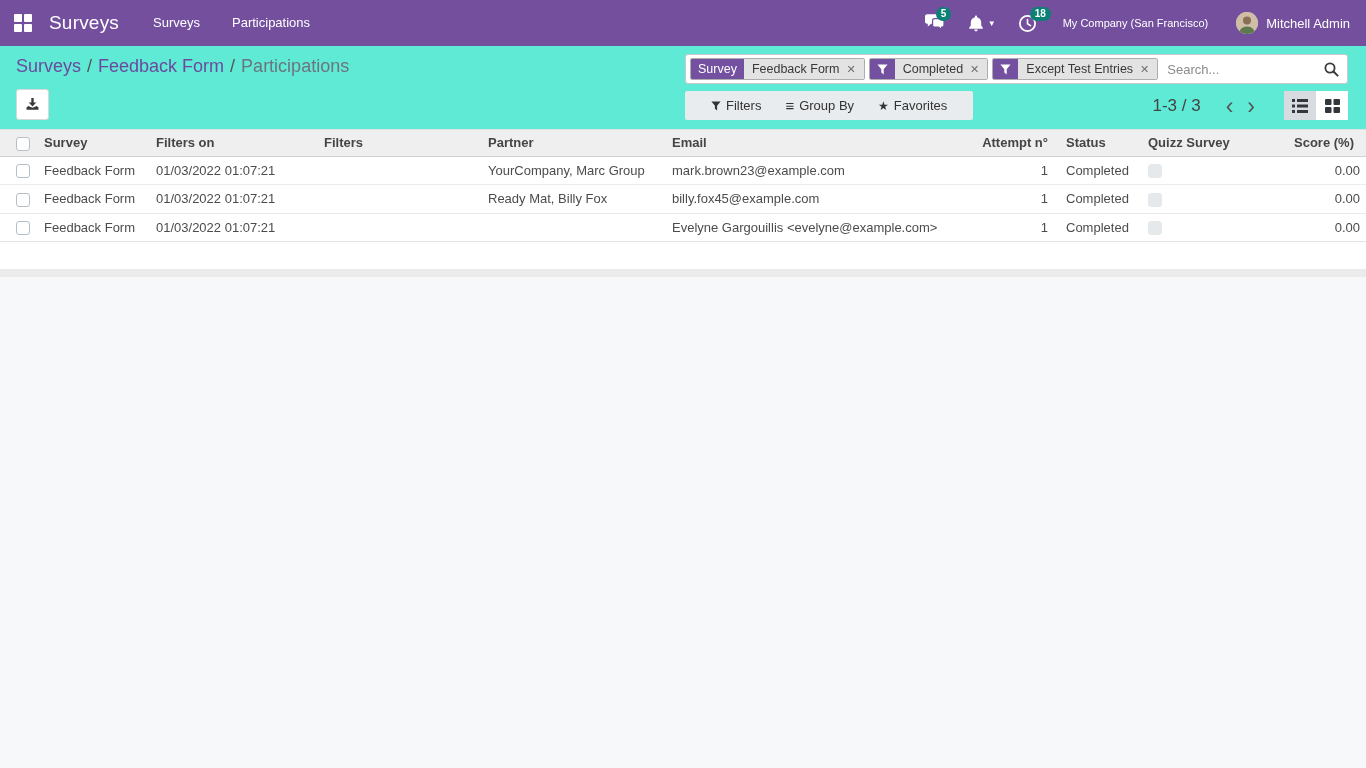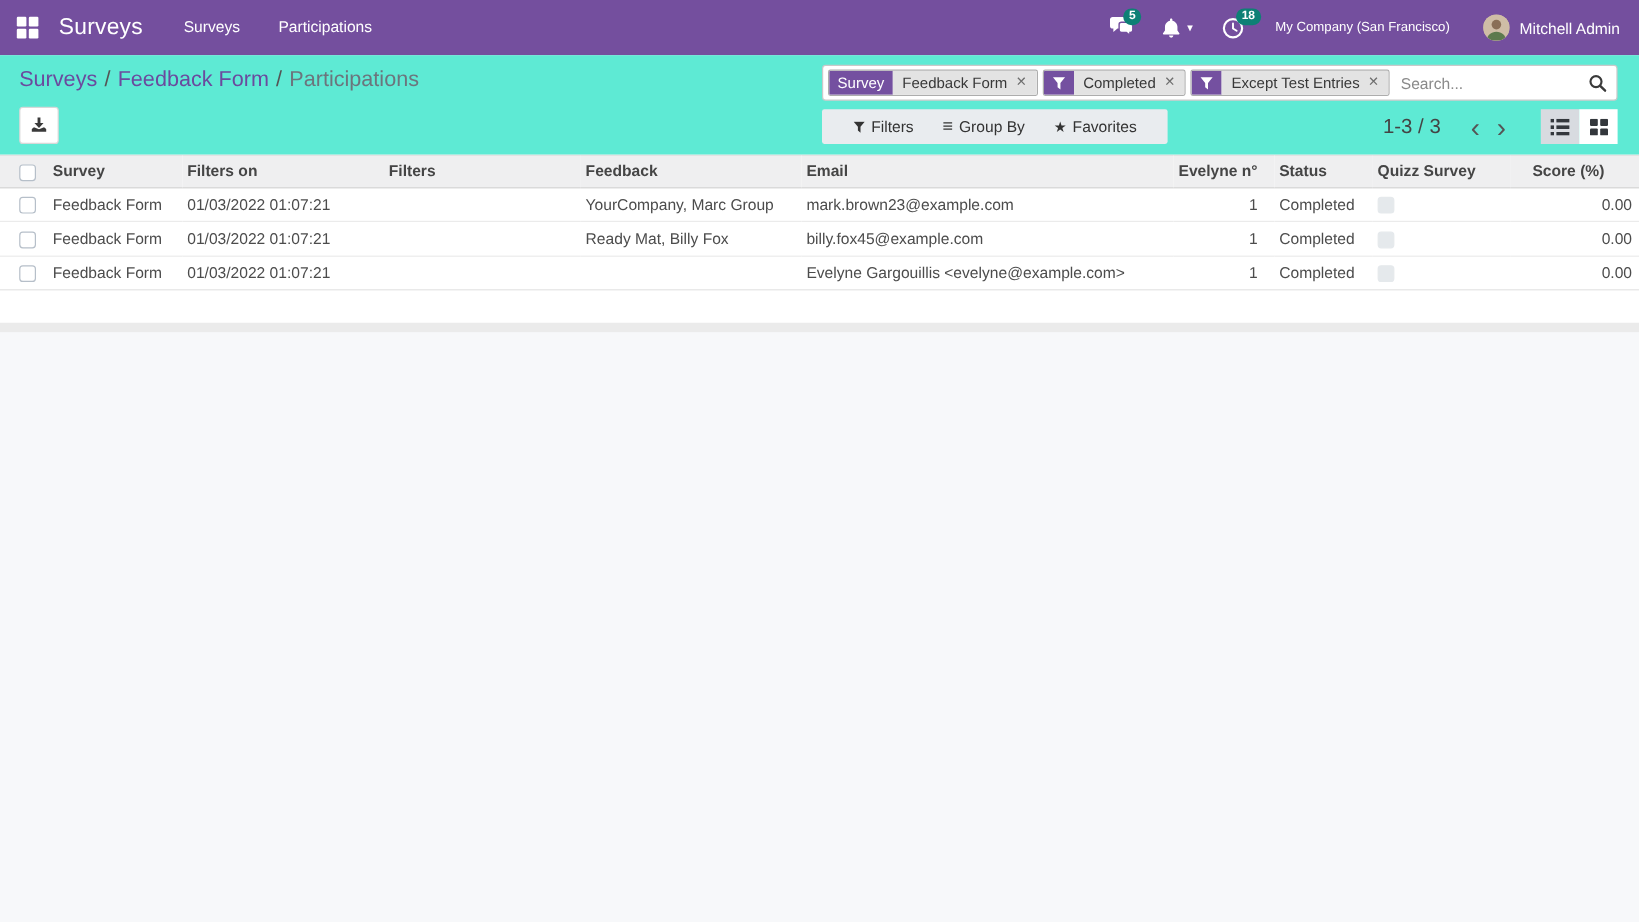--- a/index.html
+++ b/index.html
@@ -67,21 +67,21 @@
   
   table { width:1366px; border-collapse:collapse; table-layout:fixed; background:#fff; }
   thead th { background:#efeff0; border-top:1px solid #e2e2e2; border-bottom:1px solid #d2d2d2;
              font-size:13px; font-weight:700; color:#454545; text-align:left; padding:5px 4px; height:26px; }
   tbody td { font-size:13px; color:#4c4c4c; padding:6px 4px; height:27px; background:#fff; }
   tbody tr + tr td { border-top:1px solid #ebebeb; }
   th.num, td.num { text-align:right; }
   th.num { padding-right:14px; }
   td.num { padding-right:14px; }
   th.score, td.score { text-align:right; padding-right:6px; }
-  th.score { padding-right:29px; }
+  th.score { padding-right:12px; }
   .cb { width:14px; height:14px; border:1px solid #b6bfc9; border-radius:3px; background:#fff;
         display:inline-block; vertical-align:middle; cursor:pointer; }
   .cb.disabled { background:#e5e9ec; border-color:#e5e9ec; cursor:default; }
   td.cbcell, th.cbcell { padding-left:16px; }
   .list-spacer { height:28px; background:#fff; border-top:1px solid #e4e4e4; }
   .list-footer { height:8px; background:#ebebeb; }
   .page-rest { flex:1; background:#f7f8fa; }
 </style>
 </head>
 <body>
@@ -255,23 +255,23 @@
         <col style="width:82px">
       <col style="width:115px">
         <col style="width:107px">
     </colgroup>
     <thead>
       <tr>
         <th class="cbcell"><span class="cb"></span></th>
         <th>Survey</th>
         <th>Filters on</th>
         <th>Filters</th>
-        <th>Feedback</th>
+        <th>Partner</th>
         <th>Email</th>
-        <th class="num">Evelyne n°</th>
+        <th class="num">Attempt n°</th>
         <th>Status</th>
         <th>Quizz Survey</th>
         <th class="score">Score (%)</th>
       </tr>
     </thead>
     <tbody>
       <tr>
         <td class="cbcell"><span class="cb"></span></td>
         <td>Feedback Form</td>
         <td>01/03/2022 01:07:21</td>

